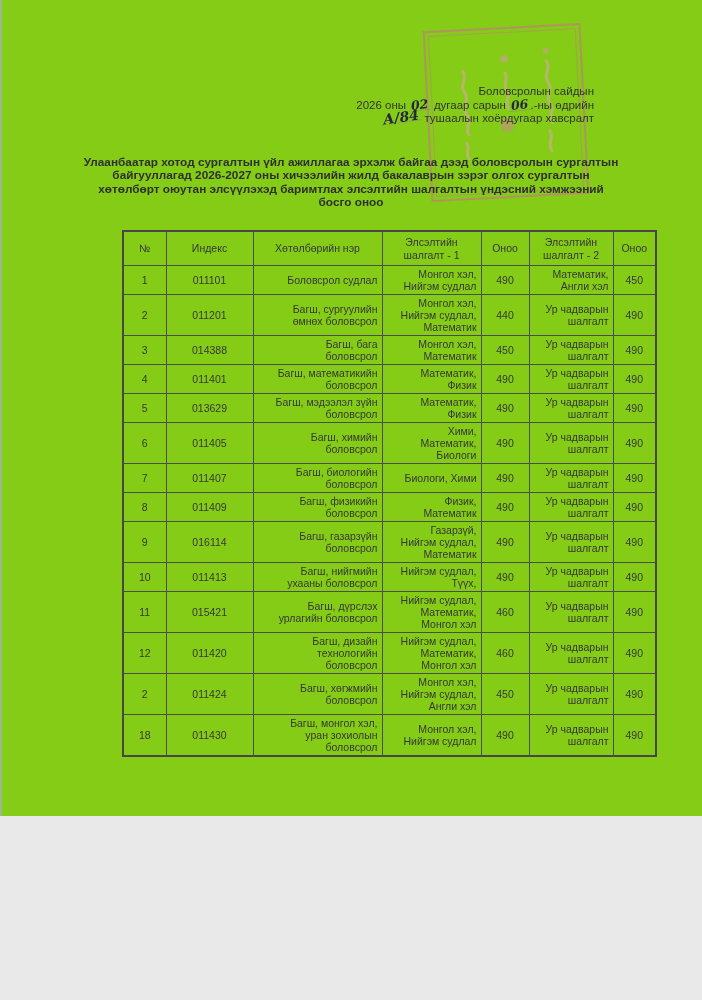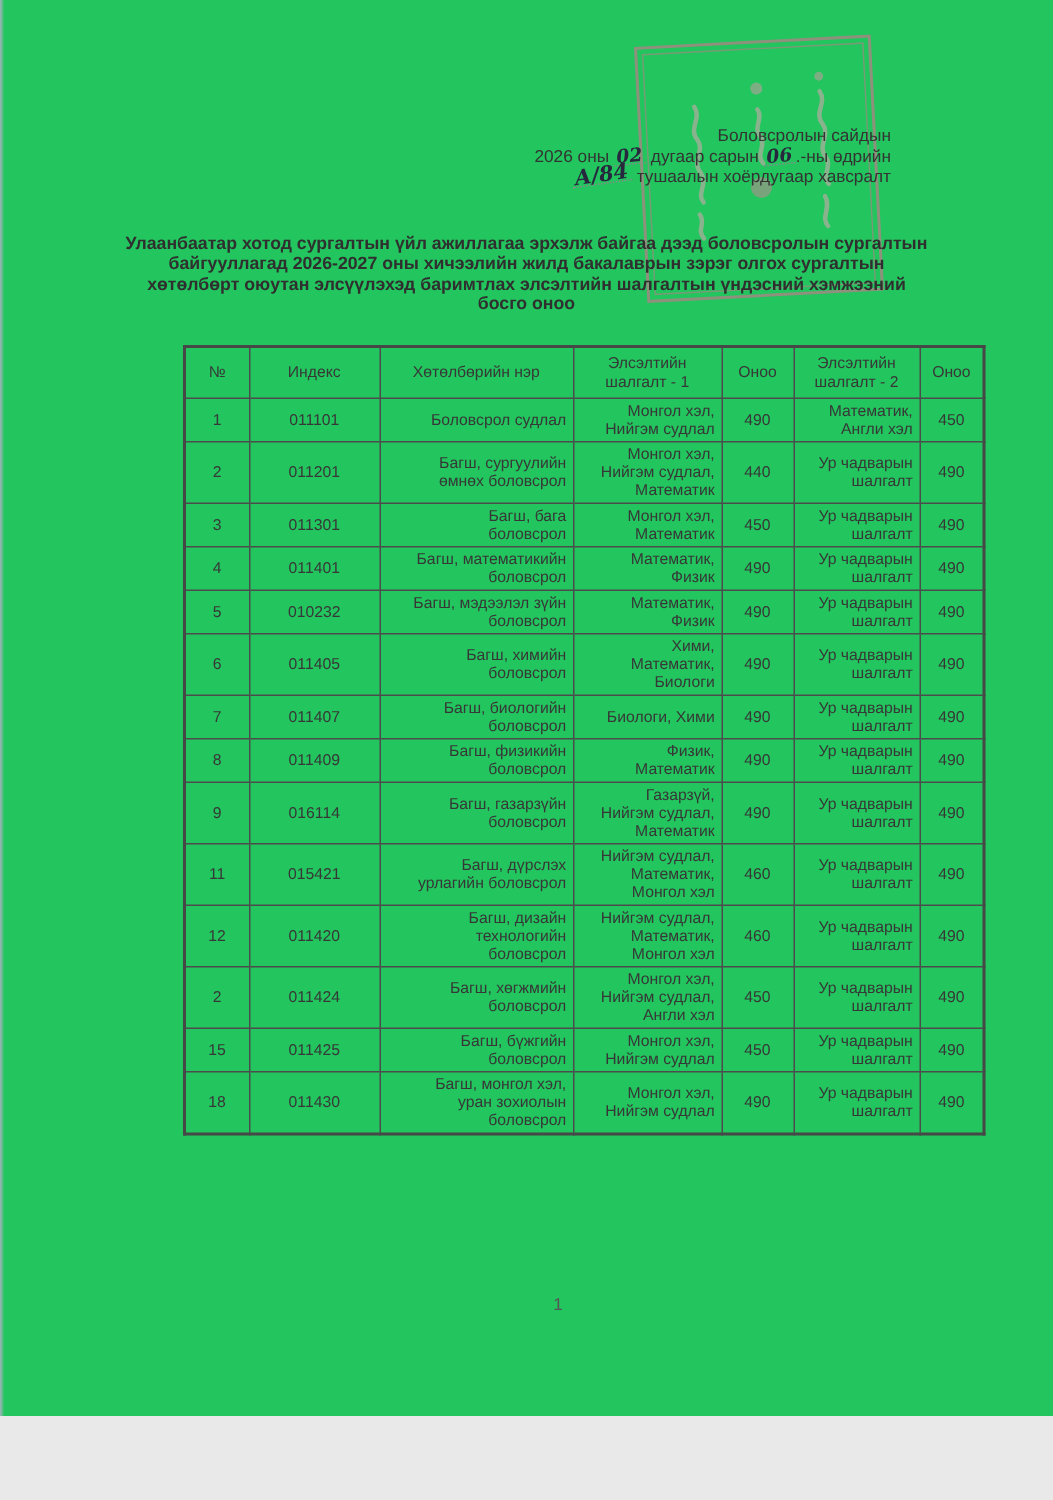--- a/index.html
+++ b/index.html
@@ -1,19 +1,19 @@
 <!DOCTYPE html>
 <html><head>
 <meta charset="utf-8">
 <style>
   * { margin:0; padding:0; box-sizing:border-box; }
   html, body { background:#e9e9e9; }
   .scan {
-    position:relative; width:702px; height:944px; margin:0 auto;
-    background:#22c55e; overflow:hidden;
+    position:relative; width:702px; height:816px; margin:0 auto;
+    background:#84cc16; overflow:hidden;
     font-family:"Liberation Sans", sans-serif; color:#3c3c3c;
   }
   .edge-left { position:absolute; left:0; top:0; bottom:0; width:3px;
     background:linear-gradient(to right,#a3b2bd,rgba(255,255,255,0)); }
   .edge-bottom { position:absolute; left:572px; top:991px; width:136px; height:2px;
     background:#8e959b; transform:rotate(-4deg); }
   
   .stamp { position:absolute; left:427px; top:27px; width:158px; height:171px;
     transform:rotate(-3deg); border:2px solid rgba(201,117,140,0.65); padding:3px; }
   .stamp-inner { width:100%; height:100%; border:1px solid rgba(201,117,140,0.5); }
@@ -123,21 +123,21 @@
 Нийгэм судлал,
 Математик</td>
     <td class="c">440</td>
     <td class="l">Ур чадварын
 шалгалт</td>
     <td class="c">490</td>
   </tr>
 
   <tr>
     <td class="c">3</td>
-    <td class="c">011301</td>
+    <td class="c">014388</td>
     <td class="l">Багш, бага
 боловсрол</td>
     <td class="l">Монгол хэл,
 Математик</td>
     <td class="c">450</td>
     <td class="l">Ур чадварын
 шалгалт</td>
     <td class="c">490</td>
   </tr>
 
@@ -149,21 +149,21 @@
     <td class="l">Математик,
 Физик</td>
     <td class="c">490</td>
     <td class="l">Ур чадварын
 шалгалт</td>
     <td class="c">490</td>
   </tr>
 
   <tr>
     <td class="c">5</td>
-    <td class="c">010232</td>
+    <td class="c">013629</td>
     <td class="l">Багш, мэдээлэл зүйн
 боловсрол</td>
     <td class="l">Математик,
 Физик</td>
     <td class="c">490</td>
     <td class="l">Ур чадварын
 шалгалт</td>
     <td class="c">490</td>
   </tr>
 
@@ -213,20 +213,32 @@
 боловсрол</td>
     <td class="l">Газарзүй,
 Нийгэм судлал,
 Математик</td>
     <td class="c">490</td>
     <td class="l">Ур чадварын
 шалгалт</td>
     <td class="c">490</td>
   </tr>
 
+  <tr>
+    <td class="c">10</td>
+    <td class="c">011413</td>
+    <td class="l">Багш, нийгмийн
+ухааны боловсрол</td>
+    <td class="l">Нийгэм судлал,
+Түүх,</td>
+    <td class="c">490</td>
+    <td class="l">Ур чадварын
+шалгалт</td>
+    <td class="c">490</td>
+  </tr>
 
   <tr>
     <td class="c">11</td>
     <td class="c">015421</td>
     <td class="l">Багш, дүрслэх
 урлагийн боловсрол</td>
     <td class="l">Нийгэм судлал,
 Математик,
 Монгол хэл</td>
     <td class="c">460</td>
@@ -258,32 +270,20 @@
 боловсрол</td>
     <td class="l">Монгол хэл,
 Нийгэм судлал,
 Англи хэл</td>
     <td class="c">450</td>
     <td class="l">Ур чадварын
 шалгалт</td>
     <td class="c">490</td>
   </tr>
 
-  <tr>
-    <td class="c">15</td>
-    <td class="c">011425</td>
-    <td class="l">Багш, бүжгийн
-боловсрол</td>
-    <td class="l">Монгол хэл,
-Нийгэм судлал</td>
-    <td class="c">450</td>
-    <td class="l">Ур чадварын
-шалгалт</td>
-    <td class="c">490</td>
-  </tr>
 
 
 
   <tr>
     <td class="c">18</td>
     <td class="c">011430</td>
     <td class="l">Багш, монгол хэл,
 уран зохиолын
 боловсрол</td>
     <td class="l">Монгол хэл,

